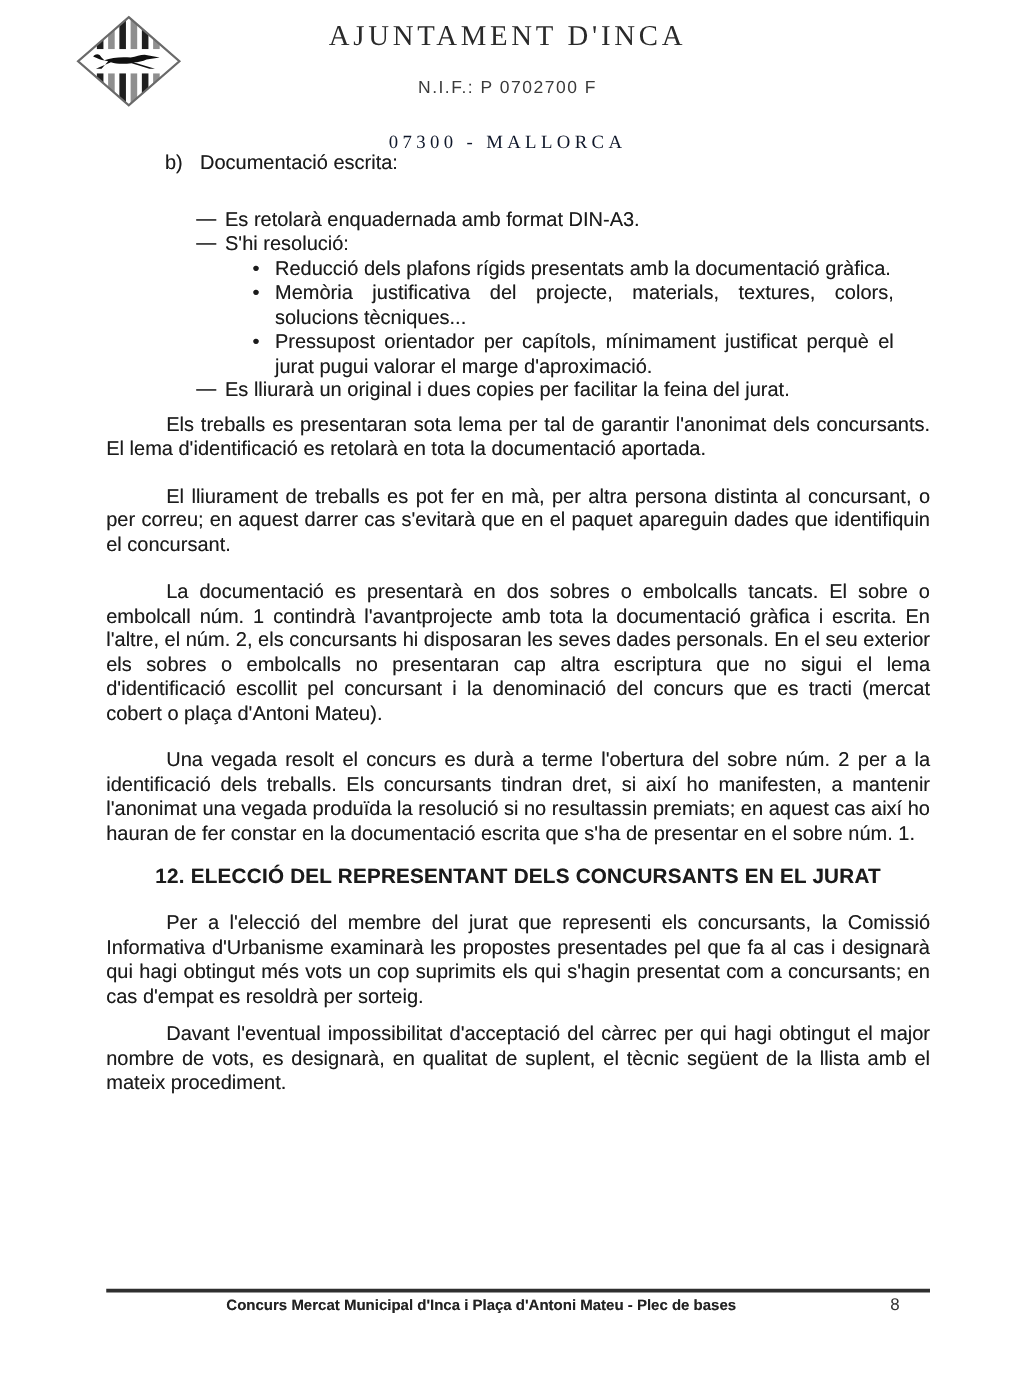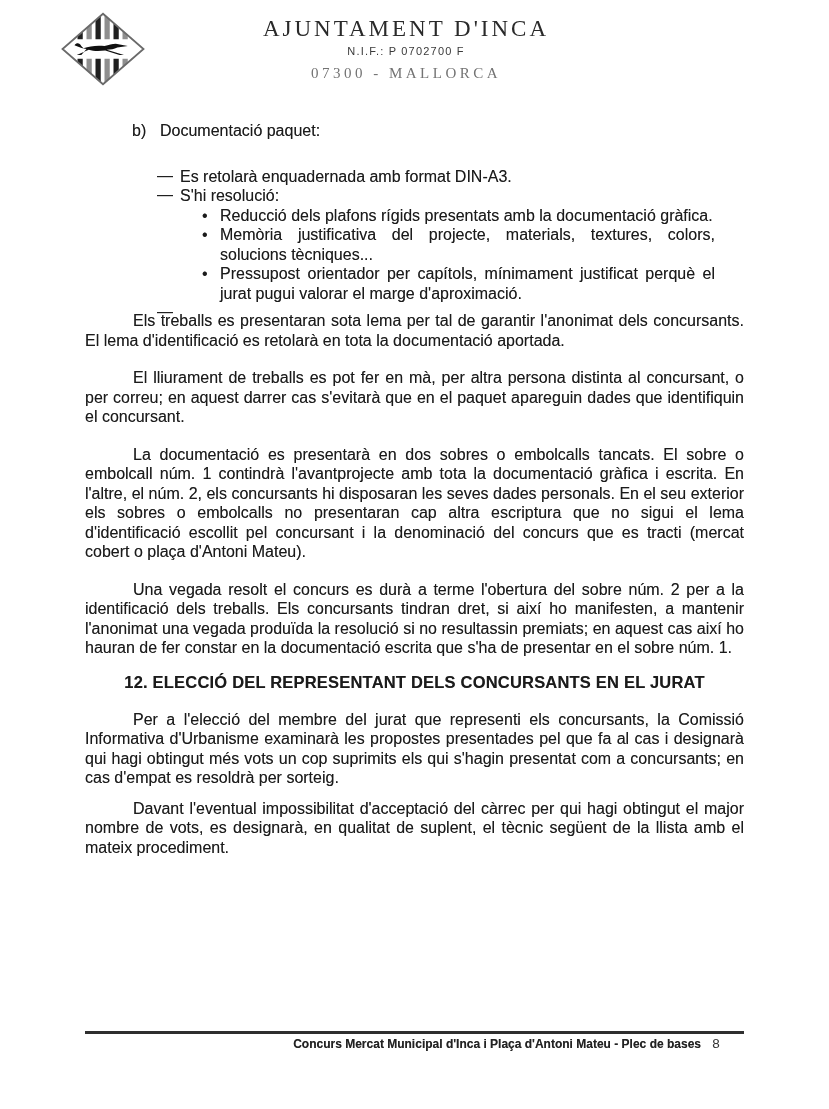--- a/index.html
+++ b/index.html
@@ -18,25 +18,25 @@
     position:absolute;left:196px;top:16px;width:420px;
     text-align:center;
     font-family:"Liberation Serif",serif;
     color:#2a2a2a;
   }
   .org-title{
     font-size:23px;letter-spacing:3px;font-weight:normal;
     white-space:nowrap;
   }
   .org-nif{
-    font-size:11px;letter-spacing:1.2px;margin-top:3px;color:#3a3a3a;
+    font-size:14px;letter-spacing:1.2px;margin-top:19px;color:#3a3a3a;
     font-family:"Liberation Sans",sans-serif;
   }
   .org-loc{
-    font-size:15px;letter-spacing:3.5px;margin-top:8px;color:#737373;
+    font-size:15px;letter-spacing:3.5px;margin-top:29px;color:#0f172a;
   }
   
   .content{
     position:absolute;left:85px;top:121px;width:659px;
     font-size:16px;line-height:19.5px;
     text-shadow:0 0 0.4px rgba(0,0,0,0.45);
   }
   .item-b{position:relative;padding-left:75px;margin-bottom:26px;}
   .item-b .b-label{position:absolute;left:47px;top:0;}
   .dash-item{position:relative;padding-left:95px;}
@@ -57,22 +57,22 @@
     font-size:16.5px;font-weight:bold;line-height:20px;
     letter-spacing:0.2px;
     text-align:center;text-indent:0;
   }
   
   .footer-rule{
     position:absolute;left:85px;top:1031px;width:659px;height:3px;
     background:#2f2f2f;
   }
   .footer-text{
-    position:absolute;left:101px;top:1037px;width:600px;
-    text-align:right;font-size:12px;font-weight:bold;color:#222;
+    position:absolute;left:85px;top:1037px;width:600px;
+    text-align:center;font-size:12px;font-weight:bold;color:#222;
     text-shadow:0 0 0.4px rgba(0,0,0,0.45);
   }
   .footer-page{
     position:absolute;left:704px;top:1036px;width:24px;
     font-size:13.5px;color:#333;text-align:center;
   }
 </style>
 </head>
 <body>
 
@@ -107,21 +107,21 @@
   <div class="header-text">
     <div class="org-title">AJUNTAMENT D'INCA</div>
     <div class="org-nif">N.I.F.: P 0702700 F</div>
     <div class="org-loc">07300 - MALLORCA</div>
   </div>
 
   <div class="content">
 
     <div class="item-b">
       <span class="b-label">b)</span>
-      <span>Documentació paquet:</span>
+      <span>Documentació escrita:</span>
     </div>
 
     <div class="dash-item">
       <span class="dash-marker">—</span>
       <span>Es retolarà enquadernada amb format DIN-A3.</span>
     </div>
     <div class="dash-item">
       <span class="dash-marker">—</span>
       <span>S'hi resolució:</span>
     </div>
@@ -134,20 +134,21 @@
       <span class="bullet-marker">•</span>
       <span>Memòria justificativa del projecte, materials, textures, colors, solucions tècniques...</span>
     </div>
     <div class="bullet-item">
       <span class="bullet-marker">•</span>
       <span>Pressupost orientador per capítols, mínimament justificat perquè el jurat pugui valorar el marge d'aproximació.</span>
     </div>
 
     <div class="dash-item">
       <span class="dash-marker">—</span>
+      <span>Es lliurarà un original i dues copies per facilitar la feina del jurat.</span>
     </div>
 
     <p class="para first">Els treballs es presentaran sota lema per tal de garantir l'anonimat dels concursants. El lema d'identificació es retolarà en tota la documentació aportada.</p>
     <p class="para">El lliurament de treballs es pot fer en mà, per altra persona distinta al concursant, o per correu; en aquest darrer cas s'evitarà que en el paquet apareguin dades que identifiquin el concursant.</p>
     <p class="para">La documentació es presentarà en dos sobres o embolcalls tancats. El sobre o embolcall núm. 1 contindrà l'avantprojecte amb tota la documentació gràfica i escrita. En l'altre, el núm. 2, els concursants hi disposaran les seves dades personals. En el seu exterior els sobres o embolcalls no presentaran cap altra escriptura que no sigui el lema d'identificació escollit pel concursant i la denominació del concurs que es tracti (mercat cobert o plaça d'Antoni Mateu).</p>
     <p class="para">Una vegada resolt el concurs es durà a terme l'obertura del sobre núm. 2 per a la identificació dels treballs. Els concursants tindran dret, si així ho manifesten, a mantenir l'anonimat una vegada produïda la resolució si no resultassin premiats; en aquest cas així ho hauran de fer constar en la documentació escrita que s'ha de presentar en el sobre núm. 1.</p>
 
     <h2 class="section-heading">12. ELECCIÓ DEL REPRESENTANT DELS CONCURSANTS EN EL JURAT</h2>
 
     <p class="para">Per a l'elecció del membre del jurat que representi els concursants, la Comissió Informativa d'Urbanisme examinarà les propostes presentades pel que fa al cas i designarà qui hagi obtingut més vots un cop suprimits els qui s'hagin presentat com a concursants; en cas d'empat es resoldrà per sorteig.</p>

